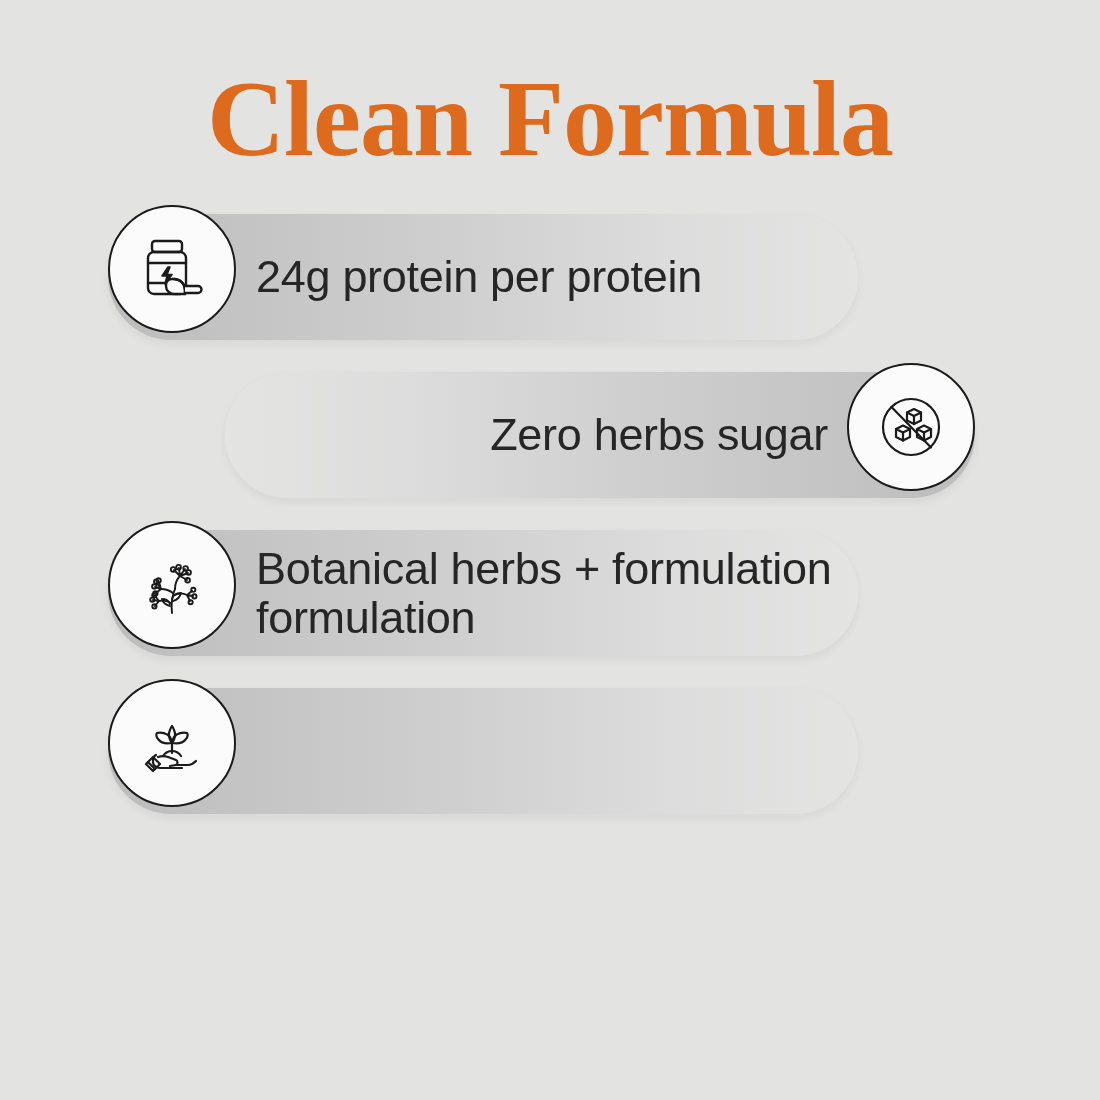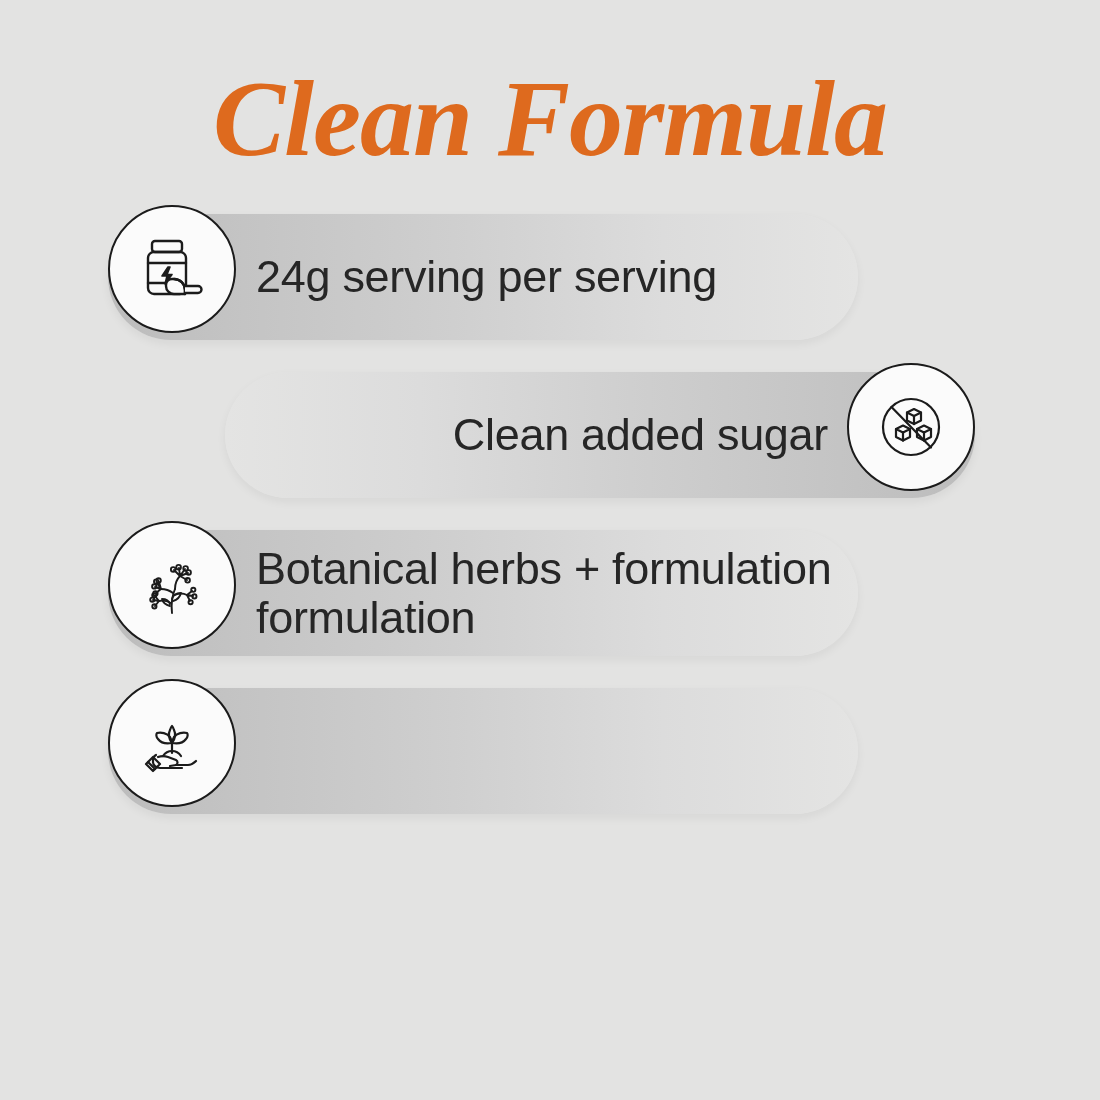--- a/index.html
+++ b/index.html
@@ -22,21 +22,20 @@
   }
 
   
   .title {
     position: absolute;
     left: 0;
     top: 62px;
     width: 1100px;
     text-align: center;
     font-family: "Liberation Serif", "DejaVu Serif", serif;
-    font-style: italic;
     font-weight: bold;
     font-size: 108px;
     line-height: 1.05;
     letter-spacing: -1px;
     color: #de6a1e;
     white-space: nowrap;
   }
 
   
   .rows {
@@ -138,21 +137,21 @@
           <line x1="18" y1="56" x2="44" y2="56"></line>
 
           <path d="M38 40l-6 9h5l-2 8 7-9.5h-5l3-7.5z" fill="#1b1b1b" stroke-width="1.6"></path>
 
           <path d="M44 52a11 11 0 0 1 11 11v4H44a8 8 0 0 1-8-8v-1a6 6 0 0 1 6-6h2z" fill="#fbfbfb"></path>
           <path d="M44 52a11 11 0 0 1 11 11v4"></path>
 
           <path d="M55 59h13a3.5 3.5 0 0 1 0 7H55" fill="#fbfbfb"></path>
         </svg>
       </div>
-      <div class="label">24g serving per serving</div>
+      <div class="label">24g protein per protein</div>
     </div>
 
     <div class="row right">
       <div class="pill"></div>
       <div class="badge">
         <svg width="84" height="84" viewBox="0 0 84 84" fill="none" stroke="#1b1b1b" stroke-width="2.2" stroke-linecap="round" stroke-linejoin="round">
 
           <circle cx="42" cy="42" r="28"></circle>
           <line x1="22.5" y1="22" x2="62" y2="62.5"></line>
 
@@ -162,21 +161,21 @@
 
           <path d="M27 44l7-3.5 7 3.5-7 3.5-7-3.5z"></path>
           <path d="M27 44v8l7 3.5v-8"></path>
           <path d="M41 44v8l-7 3.5"></path>
 
           <path d="M48 44l7-3.5 7 3.5-7 3.5-7-3.5z"></path>
           <path d="M48 44v8l7 3.5v-8"></path>
           <path d="M62 44v8l-7 3.5"></path>
         </svg>
       </div>
-      <div class="label">Clean added sugar</div>
+      <div class="label">Zero herbs sugar</div>
     </div>
 
     <div class="row left">
       <div class="pill"></div>
       <div class="badge">
         <svg width="84" height="84" viewBox="0 0 84 84" fill="none" stroke="#1b1b1b" stroke-width="1.9" stroke-linecap="round" stroke-linejoin="round">
 
           <path d="M42 70c-1-9 0-17 3-24"></path>
 
           <path d="M43 58c4-1 7-4 8-8-4 0-8 2-9 6"></path>

